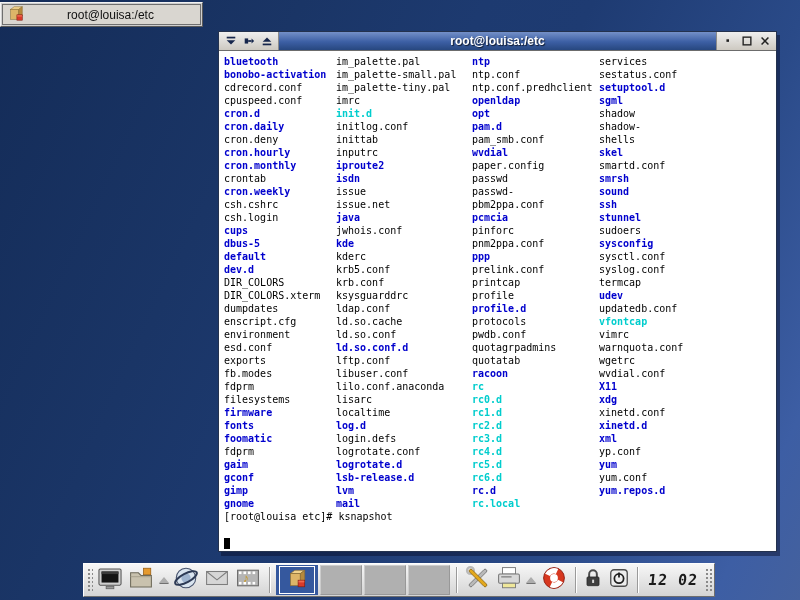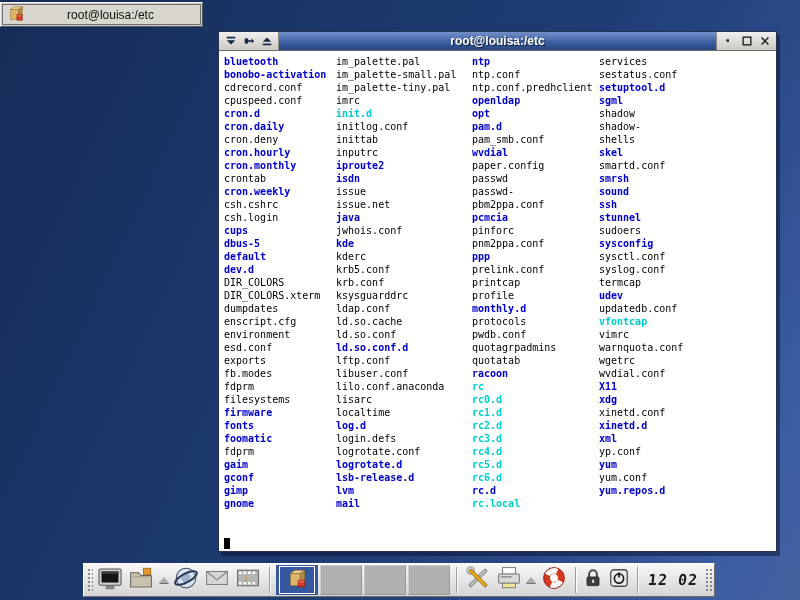--- a/index.html
+++ b/index.html
@@ -221,21 +221,21 @@
         <div class="ls file">passwd</div>
         <div class="ls file">passwd-</div>
         <div class="ls file">pbm2ppa.conf</div>
         <div class="ls dir">pcmcia</div>
         <div class="ls file">pinforc</div>
         <div class="ls file">pnm2ppa.conf</div>
         <div class="ls dir">ppp</div>
         <div class="ls file">prelink.conf</div>
         <div class="ls file">printcap</div>
         <div class="ls file">profile</div>
-        <div class="ls dir">monthly.d</div>
+        <div class="ls dir">profile.d</div>
         <div class="ls file">protocols</div>
         <div class="ls file">pwdb.conf</div>
         <div class="ls file">quotagrpadmins</div>
         <div class="ls file">quotatab</div>
         <div class="ls dir">racoon</div>
         <div class="ls link">rc</div>
         <div class="ls link">rc0.d</div>
         <div class="ls link">rc1.d</div>
         <div class="ls link">rc2.d</div>
         <div class="ls link">rc3.d</div>
@@ -274,20 +274,21 @@
         <div class="ls dir">X11</div>
         <div class="ls dir">xdg</div>
         <div class="ls file">xinetd.conf</div>
         <div class="ls dir">xinetd.d</div>
         <div class="ls dir">xml</div>
         <div class="ls file">yp.conf</div>
         <div class="ls dir">yum</div>
         <div class="ls file">yum.conf</div>
         <div class="ls dir">yum.repos.d</div>
       </div>
+    <div class="prompt-line">[root@louisa etc]# ksnapshot</div>
     <div class="status-line">kbuildsycoca running...</div>
     <div class="cursor"></div>
   </div>
 </div>
 
 <div class="panel">
   <div class="handle"></div>
 
   <div class="launcher">
     <span>

